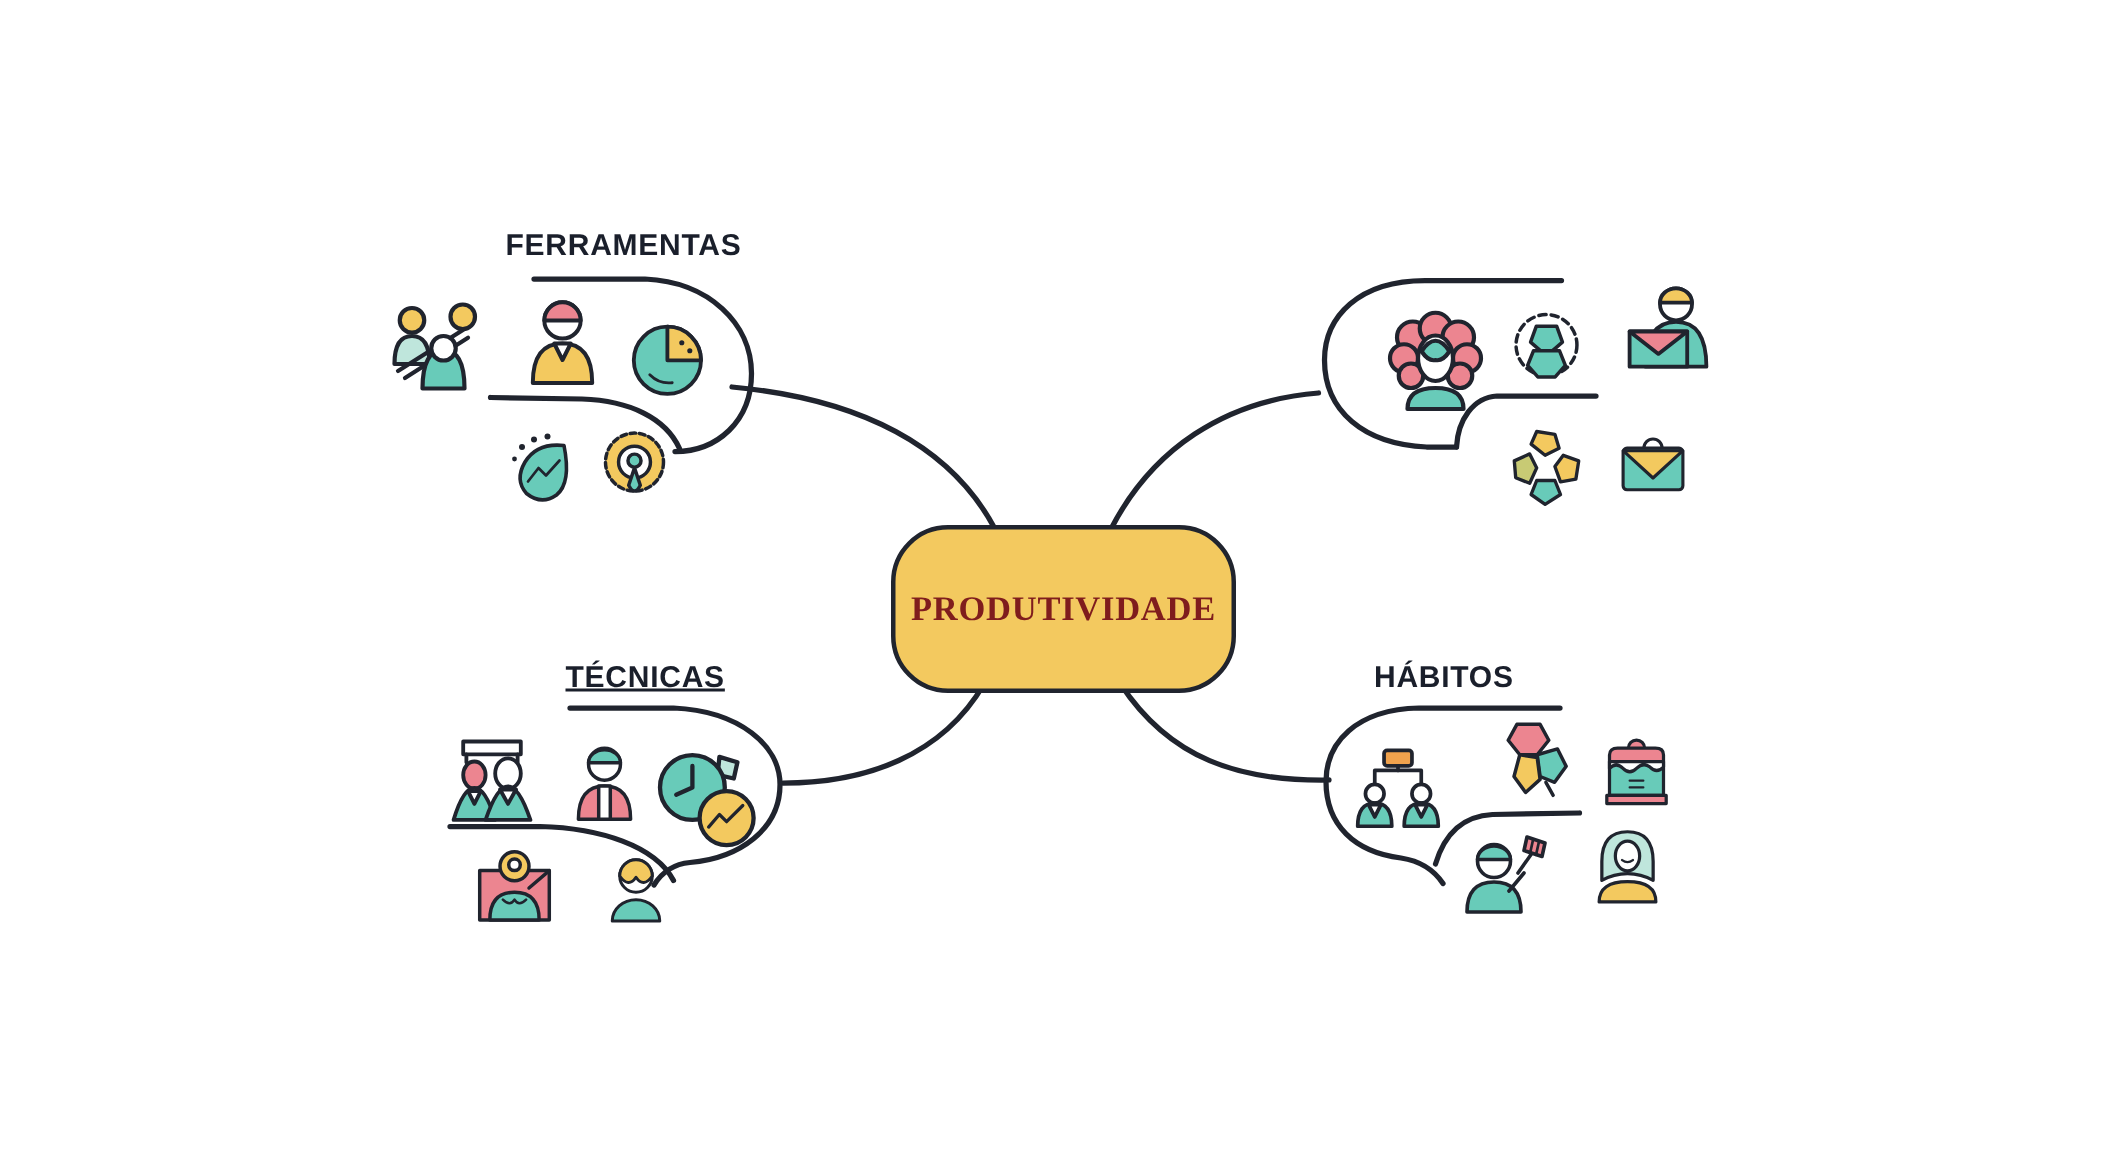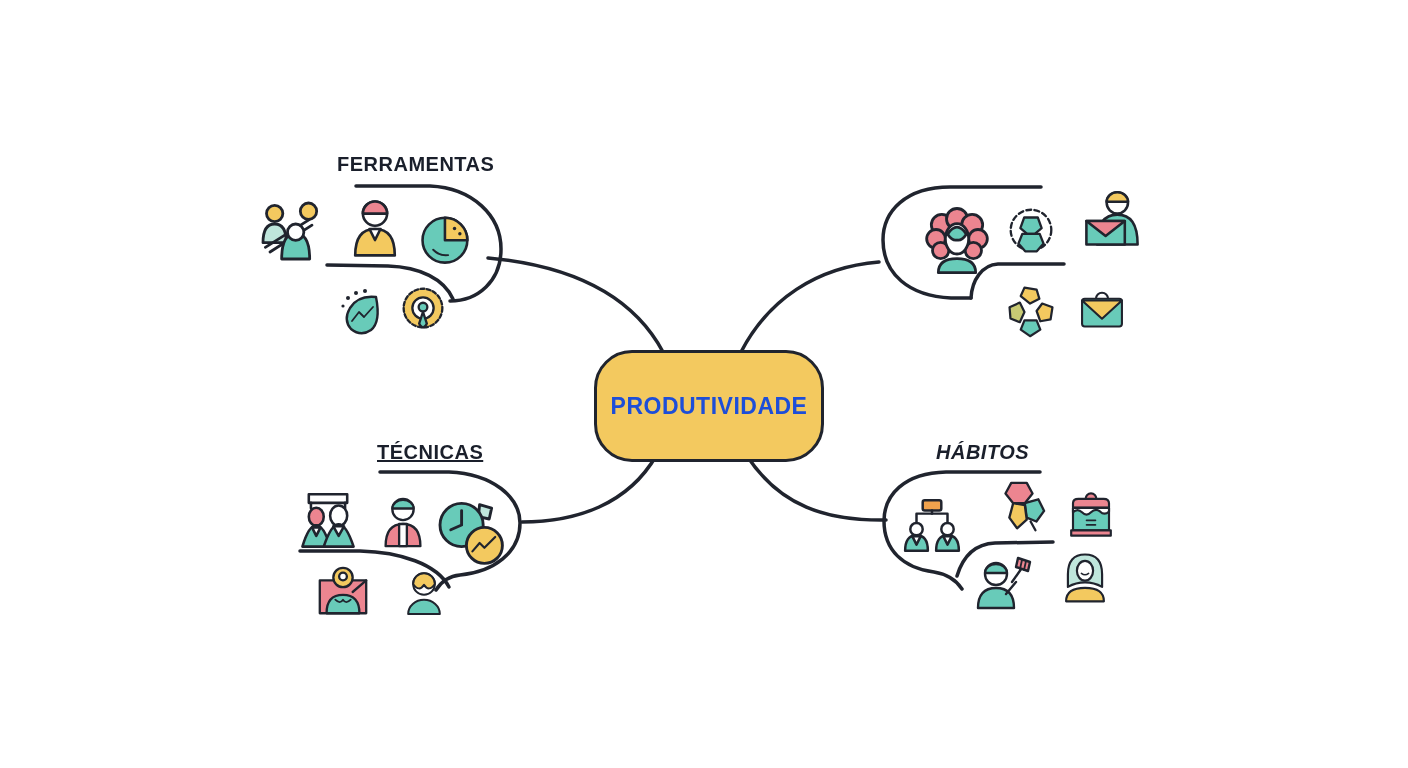--- a/index.html
+++ b/index.html
@@ -16,21 +16,21 @@
   .canvas{
     position:relative;width:1408px;height:768px;background:var(--bg);
     overflow:hidden;font-family:"Liberation Sans", sans-serif;
   }
   .connectors{position:absolute;left:0;top:0;width:1408px;height:768px;}
   .connectors path{fill:none;stroke:var(--ink);stroke-width:3.5;stroke-linecap:round;}
   .center-node{
     position:absolute;left:594px;top:350px;width:224px;height:106px;
     background:var(--yellow);border:3px solid var(--ink);border-radius:38px;
     display:flex;align-items:center;justify-content:center;
-    font-size:23px;font-weight:700;color:#1d4ed8;letter-spacing:0.5px;
+    font-size:23px;font-weight:700;color:#7f1d1d;letter-spacing:0.5px;font-family:Liberation Serif, serif;
   }
   .branch-label{
     position:absolute;font-size:20px;font-weight:700;color:#1A1F2B;letter-spacing:0.5px;
     white-space:nowrap;
   }
   .icon{position:absolute;}
   .icon svg{display:block;width:100%;height:100%;}
   .ic *{stroke:#20242E;stroke-width:2.4;stroke-linejoin:round;stroke-linecap:round;}
   .ic .ns{stroke:none;}
   .ic .thin{stroke-width:1.8;}
@@ -52,21 +52,21 @@
     <path d="M 380,472 L 449,472 C 493,474 520,497 520,523 C 520,553 493,572 460,575 C 449,576 441,582 436,590"></path>
     <path d="M 300,551 L 360,551 C 400,552 437,564 449,587"></path>
     <path d="M 1040,472 L 946,472 C 904,473 884,495 884,521 C 884,550 903,568 934,572 C 947,574 956,580 962,589"></path>
     <path d="M 1053,542 L 995,543 C 975,544 963,556 957,576"></path>
   </svg>
 
   <div class="center-node">PRODUTIVIDADE</div>
 
   <div class="branch-label" style="left:317px;top:153px;margin-left:20px;">FERRAMENTAS</div>
   <div class="branch-label" style="left:377px;top:441px;text-decoration:underline;">TÉCNICAS</div>
-  <div class="branch-label" style="left:936px;top:441px;font-style:italic;">HÁBITOS</div>
+  <div class="branch-label" style="left:916px;top:441px;">HÁBITOS</div>
 
   <div class="icon" style="left:256px;top:196px;width:70px;height:70px;">
     <svg class="ic" viewBox="0 0 60 60">
       <path d="M6,40 Q6,24 16,24 Q26,24 26,40 Z" fill="#BFE6DC"></path>
       <circle cx="16" cy="15" r="7" fill="#F3C95F"></circle>
       <path d="M8,44 L46,20" fill="none" stroke-width="3"></path>
       <path d="M12,48 L48,25" fill="none" stroke-width="3"></path>
       <circle cx="45" cy="13" r="7" fill="#F3C95F"></circle>
       <path d="M22,54 Q22,32 34,32 Q46,32 46,54 Z" fill="#68CBB9"></path>
       <circle cx="34" cy="31" r="7" fill="#FFFFFF"></circle>

